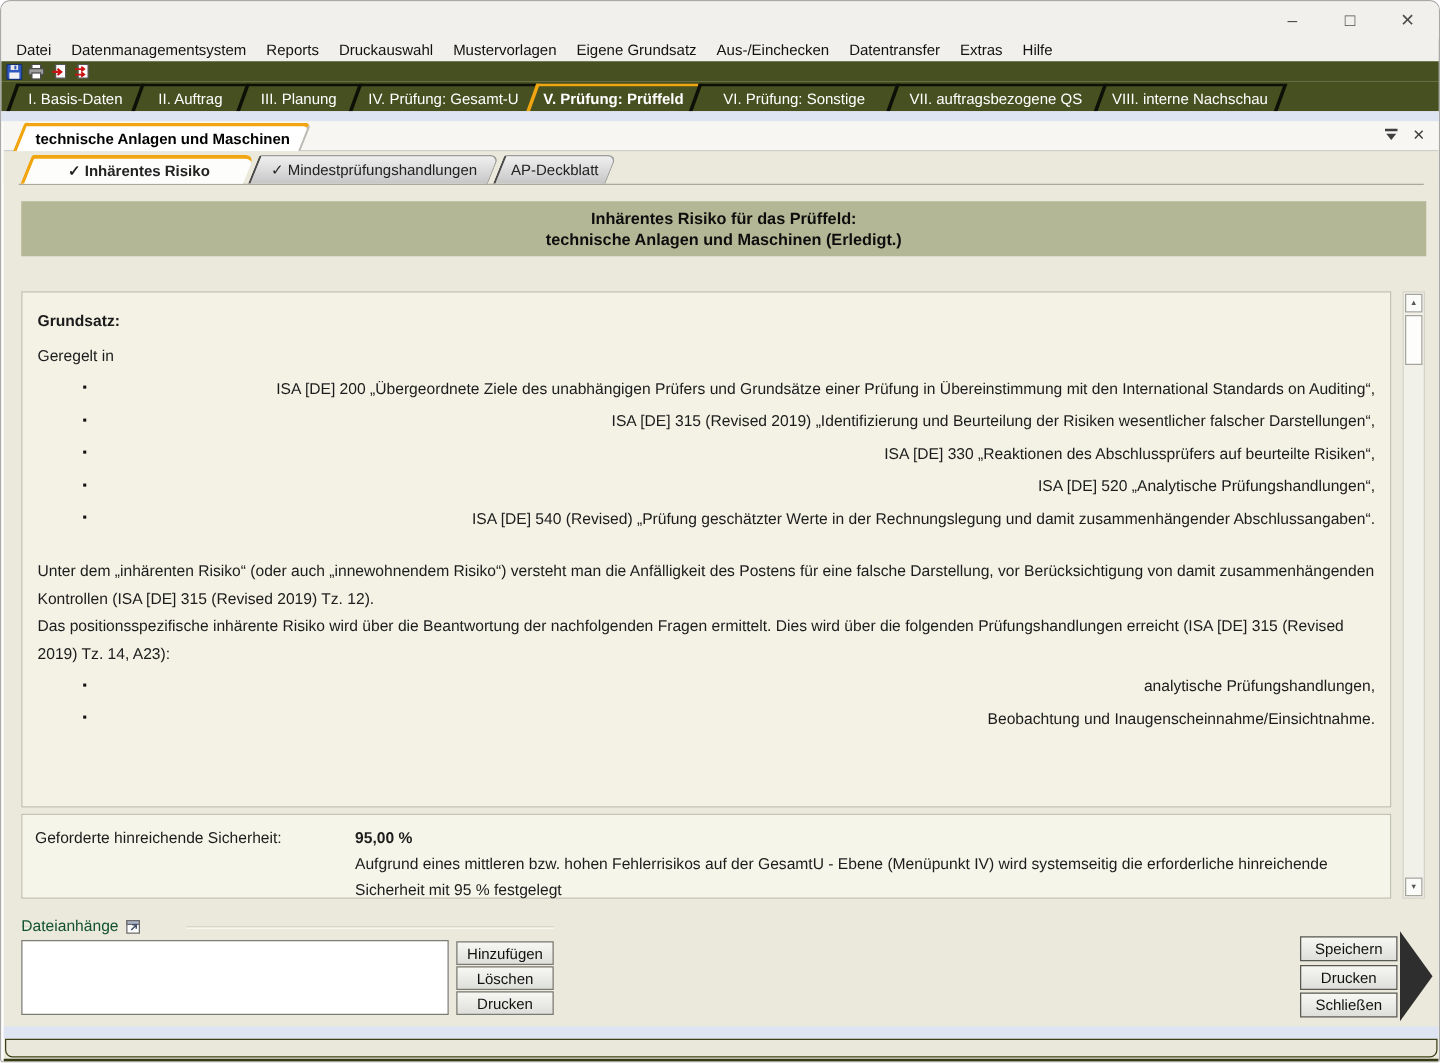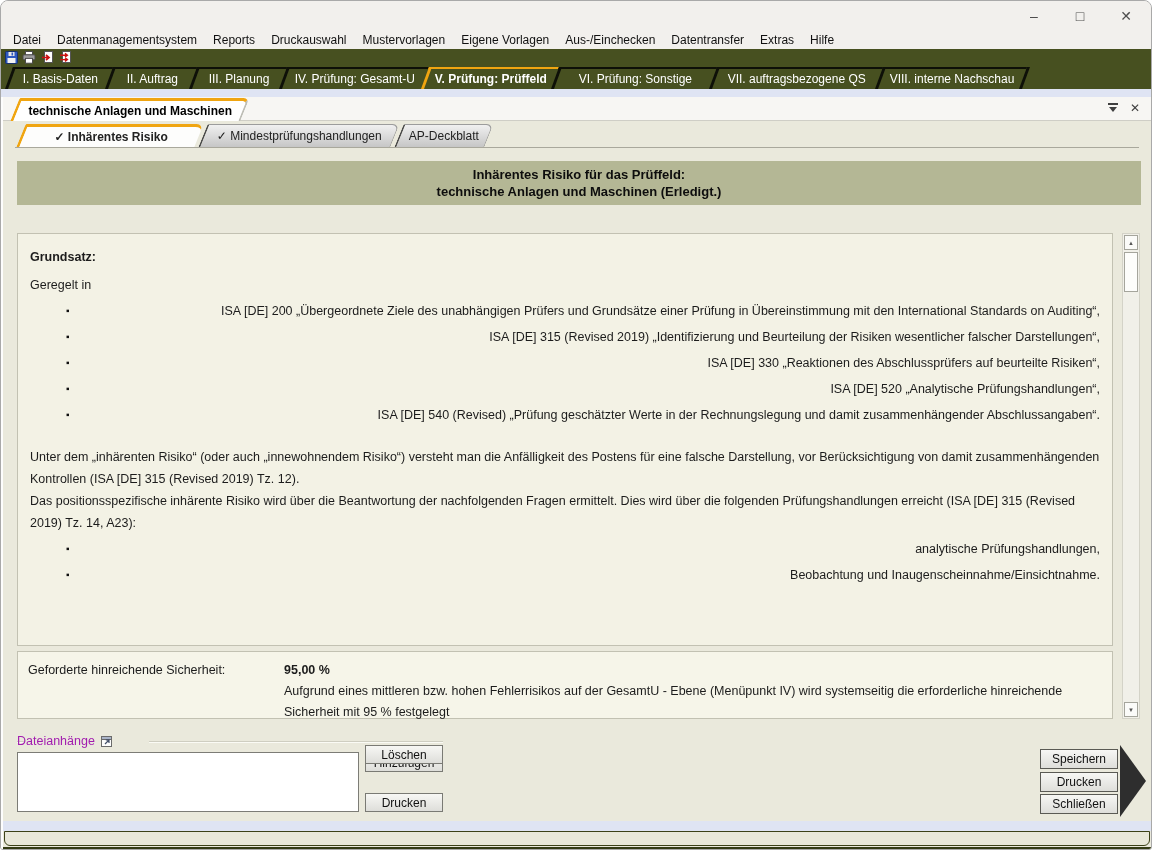--- a/index.html
+++ b/index.html
@@ -111,21 +111,21 @@
   
   .assure{position:absolute;left:14px;top:554px;width:1096px;height:68px;background:#f6f5e9;
     border:1px solid #c2c1b2;padding:8px 10px;font-size:12.5px;color:var(--ink);line-height:21px;
     display:flex;}
   .assure .lab{width:256px;flex:none;}
   .assure .val{font-weight:bold;}
   .assure .desc{max-width:830px;}
 
   
   .attach-label-row{position:absolute;left:14px;top:636px;height:16px;display:flex;
-    align-items:center;font-size:12.5px;color:#a21caf;}
+    align-items:center;font-size:12.5px;color:#14532d;}
   .fsline{position:absolute;top:644px;height:2px;border-top:1px solid #cfcec1;
     border-bottom:1px solid #fbfbf5;}
   .fsline.l{left:14px;width:7px;}
   .fsline.r{left:146px;width:294px;}
   .attach-box{position:absolute;left:14px;top:655px;width:342px;height:60px;background:#ffffff;
     border:1px solid #7c7c76;}
   .btn{background:linear-gradient(#f7f7f4,#dededa);border:1px solid #7a7a74;
     display:flex;align-items:center;justify-content:center;font-size:12px;color:#111;}
   .attach-btn{position:absolute;left:362px;width:78px;height:19px;}
 
@@ -153,21 +153,21 @@
       <div class="winbtn">✕</div>
     </div>
   </div>
 
   <div class="menubar">
     <span class="menuitem">Datei</span>
     <span class="menuitem">Datenmanagementsystem</span>
     <span class="menuitem">Reports</span>
     <span class="menuitem">Druckauswahl</span>
     <span class="menuitem">Mustervorlagen</span>
-    <span class="menuitem">Eigene Vorlagen</span>
+    <span class="menuitem">Eigene Grundsatz</span>
     <span class="menuitem">Aus-/Einchecken</span>
     <span class="menuitem">Datentransfer</span>
     <span class="menuitem">Extras</span>
     <span class="menuitem">Hilfe</span>
   </div>
 
   <div class="toolbar">
     <span class="ticon">
       <svg width="13" height="13">
           <rect x="0.5" y="0.5" width="12" height="12" rx="1" fill="#2e59c0" stroke="#16306e"></rect>
@@ -302,21 +302,21 @@
         <svg width="13" height="13">
             <rect x="1.5" y="1.5" width="10" height="10" fill="#fdfdfd" stroke="#6b6b6b"></rect>
             <rect x="1.5" y="1.5" width="10" height="3" fill="#aab4c8" stroke="#6b6b6b"></rect>
             <path d="M5 9 l4 -4 M9 8 v-3.2 h-3.2" stroke="#44506a" stroke-width="1.2" fill="none"></path>
           </svg>
       </span>
     </div>
     <div class="fsline r"></div>
     <div class="attach-box"></div>
     <div class="btn attach-btn" style="top:656px">Hinzufügen</div>
-    <div class="btn attach-btn" style="top:648px">Löschen</div>
+    <div class="btn attach-btn" style="top:676px">Löschen</div>
     <div class="btn attach-btn" style="top:696px">Drucken</div>
 
     <div class="btn action-btn" style="top:652px">Speichern</div>
     <div class="btn action-btn" style="top:675px">Drucken</div>
     <div class="btn action-btn" style="top:697px">Schließen</div>
     <div class="bigarrow"></div>
 
     <div class="bluestrip2"></div>
     <div class="statusbar"></div>
     <div class="bottombar"></div>

